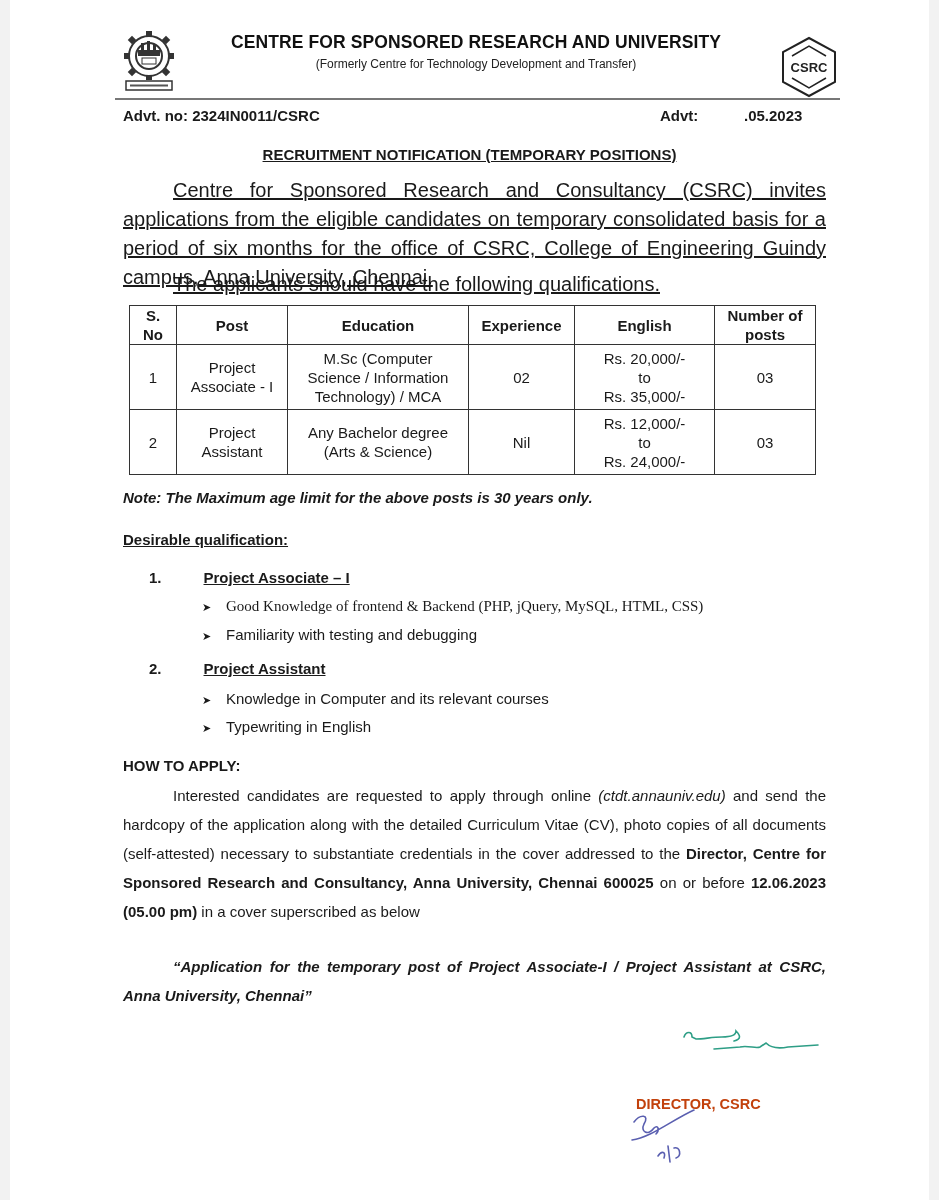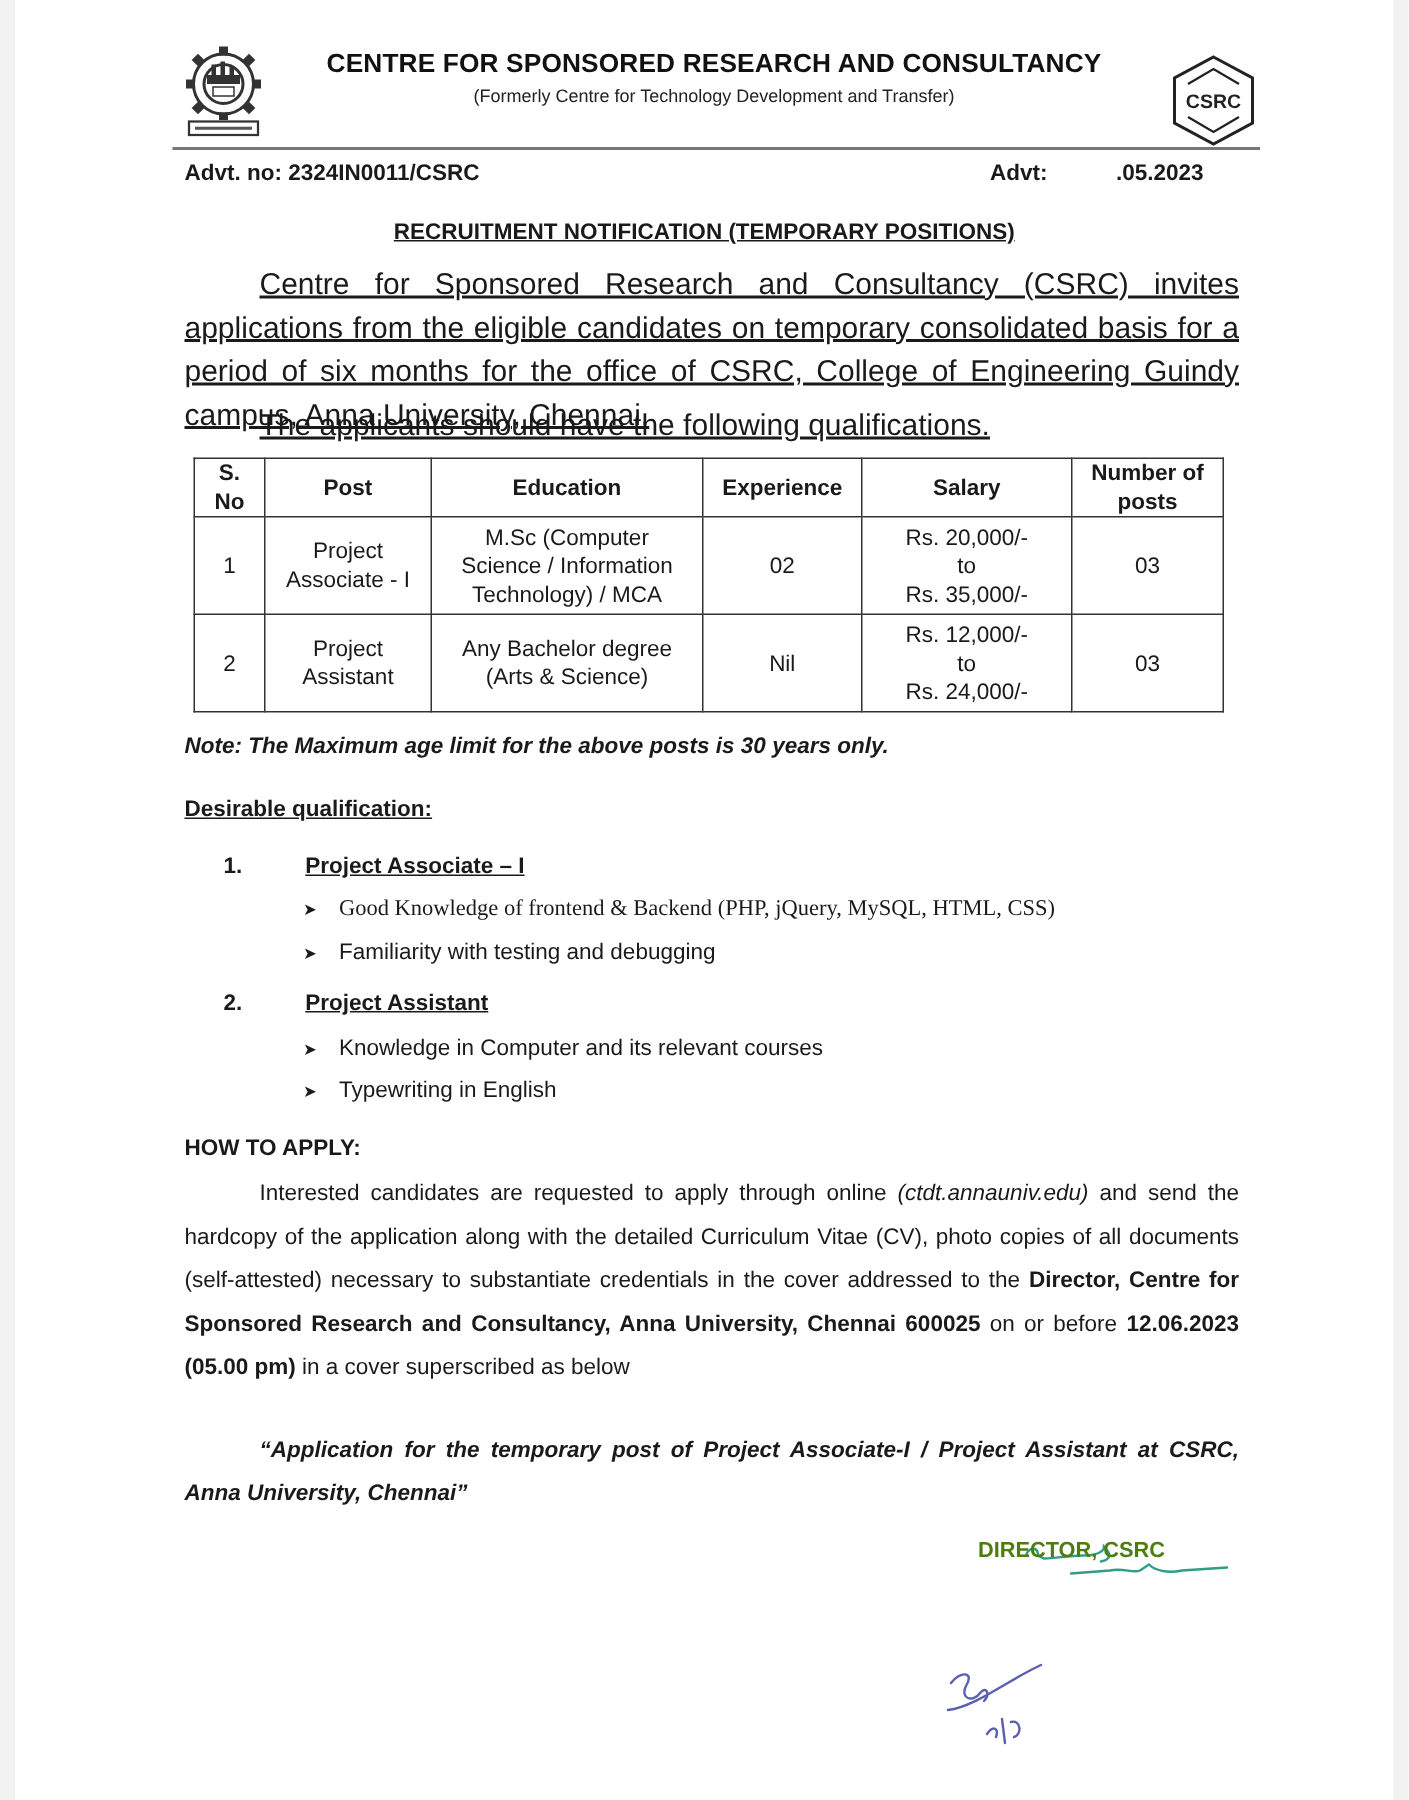--- a/index.html
+++ b/index.html
@@ -44,21 +44,21 @@
   .bullet .arrow { display: inline-block; width: 24px; font-size: 11px; }
   .b1 { top: 598px; font-family: Liberation Serif, serif; } .b2 { top: 626px; } .b3 { top: 690px; } .b4 { top: 718px; }
 
   .how { position: absolute; left: 123px; top: 757px; font-size: 15px; font-weight: bold; }
   .apply { position: absolute; left: 123px; top: 781px; width: 703px; font-size: 15px; line-height: 29px; text-align: justify; }
   .apply .indent { display: inline-block; width: 50px; }
   .quote { position: absolute; left: 123px; top: 952px; width: 703px; font-size: 15px; line-height: 29px;
     font-weight: bold; font-style: italic; text-align: justify; }
   .quote .indent { display: inline-block; width: 50px; }
 
-  .director { position: absolute; left: 636px; top: 1026px; font-size: 14.5px; font-weight: bold; color: #4d7c0f; margin-left: 16px; }
+  .director { position: absolute; left: 636px; top: 1096px; font-size: 14.5px; font-weight: bold; color: #c2410c; }
   .sig1 { position: absolute; left: 670px; top: 1025px; width: 150px; height: 50px; }
   .sig2 { position: absolute; left: 620px; top: 1100px; width: 110px; height: 70px; }
 </style>
 </head>
 <body>
 
 <div class="frame"></div>
 
 <div class="header">
   <svg class="logo-left" viewBox="0 0 66 66">
@@ -77,21 +77,21 @@
       <rect x="47" y="41" width="6" height="6" transform="rotate(45 50 44)"></rect>
       <rect x="22" y="22" width="22" height="6"></rect>
       <rect x="25" y="15" width="3" height="7"></rect>
         <rect x="31" y="13" width="3" height="9"></rect>
         <rect x="37" y="16" width="3" height="6"></rect>
       <rect x="26" y="30" width="14" height="6" fill="none" stroke="#333" stroke-width="1"></rect>
     </g>
     <rect x="10" y="53" width="46" height="9" fill="none" stroke="#333" stroke-width="1.5"></rect>
     <line x1="14" y1="57.5" x2="52" y2="57.5" stroke="#555" stroke-width="2"></line>
   </svg>
-  <div class="h-title">CENTRE FOR SPONSORED RESEARCH AND CONSULTANCY</div>
+  <div class="h-title">CENTRE FOR SPONSORED RESEARCH AND UNIVERSITY</div>
   <div class="h-sub">(Formerly Centre for Technology Development and Transfer)</div>
   <svg class="logo-right" viewBox="0 0 58 62">
     <polygon points="29,2 55,16 55,46 29,60 3,46 3,16" fill="none" stroke="#222" stroke-width="2"></polygon>
     <polyline points="12,20 29,10 46,20" fill="none" stroke="#222" stroke-width="1.5"></polyline>
     <polyline points="12,42 29,52 46,42" fill="none" stroke="#222" stroke-width="1.5"></polyline>
     <text x="29" y="36" text-anchor="middle" font-family="Liberation Sans, sans-serif" font-size="13" font-weight="bold" fill="#222">CSRC</text>
   </svg>
 </div>
 <div class="h-rule"></div>
 
@@ -104,21 +104,21 @@
 <div class="para p1"><span class="indent"></span><span>Centre for Sponsored Research and Consultancy (CSRC) invites applications from the eligible candidates on temporary consolidated basis for a period of six months for the office of CSRC, College of Engineering Guindy campus, Anna University, Chennai.</span></div>
 <div class="para p2">The applicants should have the following qualifications.</div>
 
 <table class="quals">
   <thead>
     <tr>
       <th style="width:38px"><span>S.</span><br><span>No</span></th>
       <th style="width:102px">Post</th>
       <th style="width:172px">Education</th>
       <th style="width:97px">Experience</th>
-      <th style="width:131px">Salary</th>
+      <th style="width:131px">English</th>
       <th><span>Number of</span><br><span>posts</span></th>
     </tr>
   </thead>
   <tbody>
     <tr class="r1">
       <td>1</td>
       <td><span>Project</span><br><span>Associate - I</span></td>
       <td><span>M.Sc (Computer</span><br><span>Science / Information</span><br><span>Technology) / MCA</span></td>
       <td>02</td>
       <td><span>Rs. 20,000/-</span><br><span>to</span><br><span>Rs. 35,000/-</span></td>

